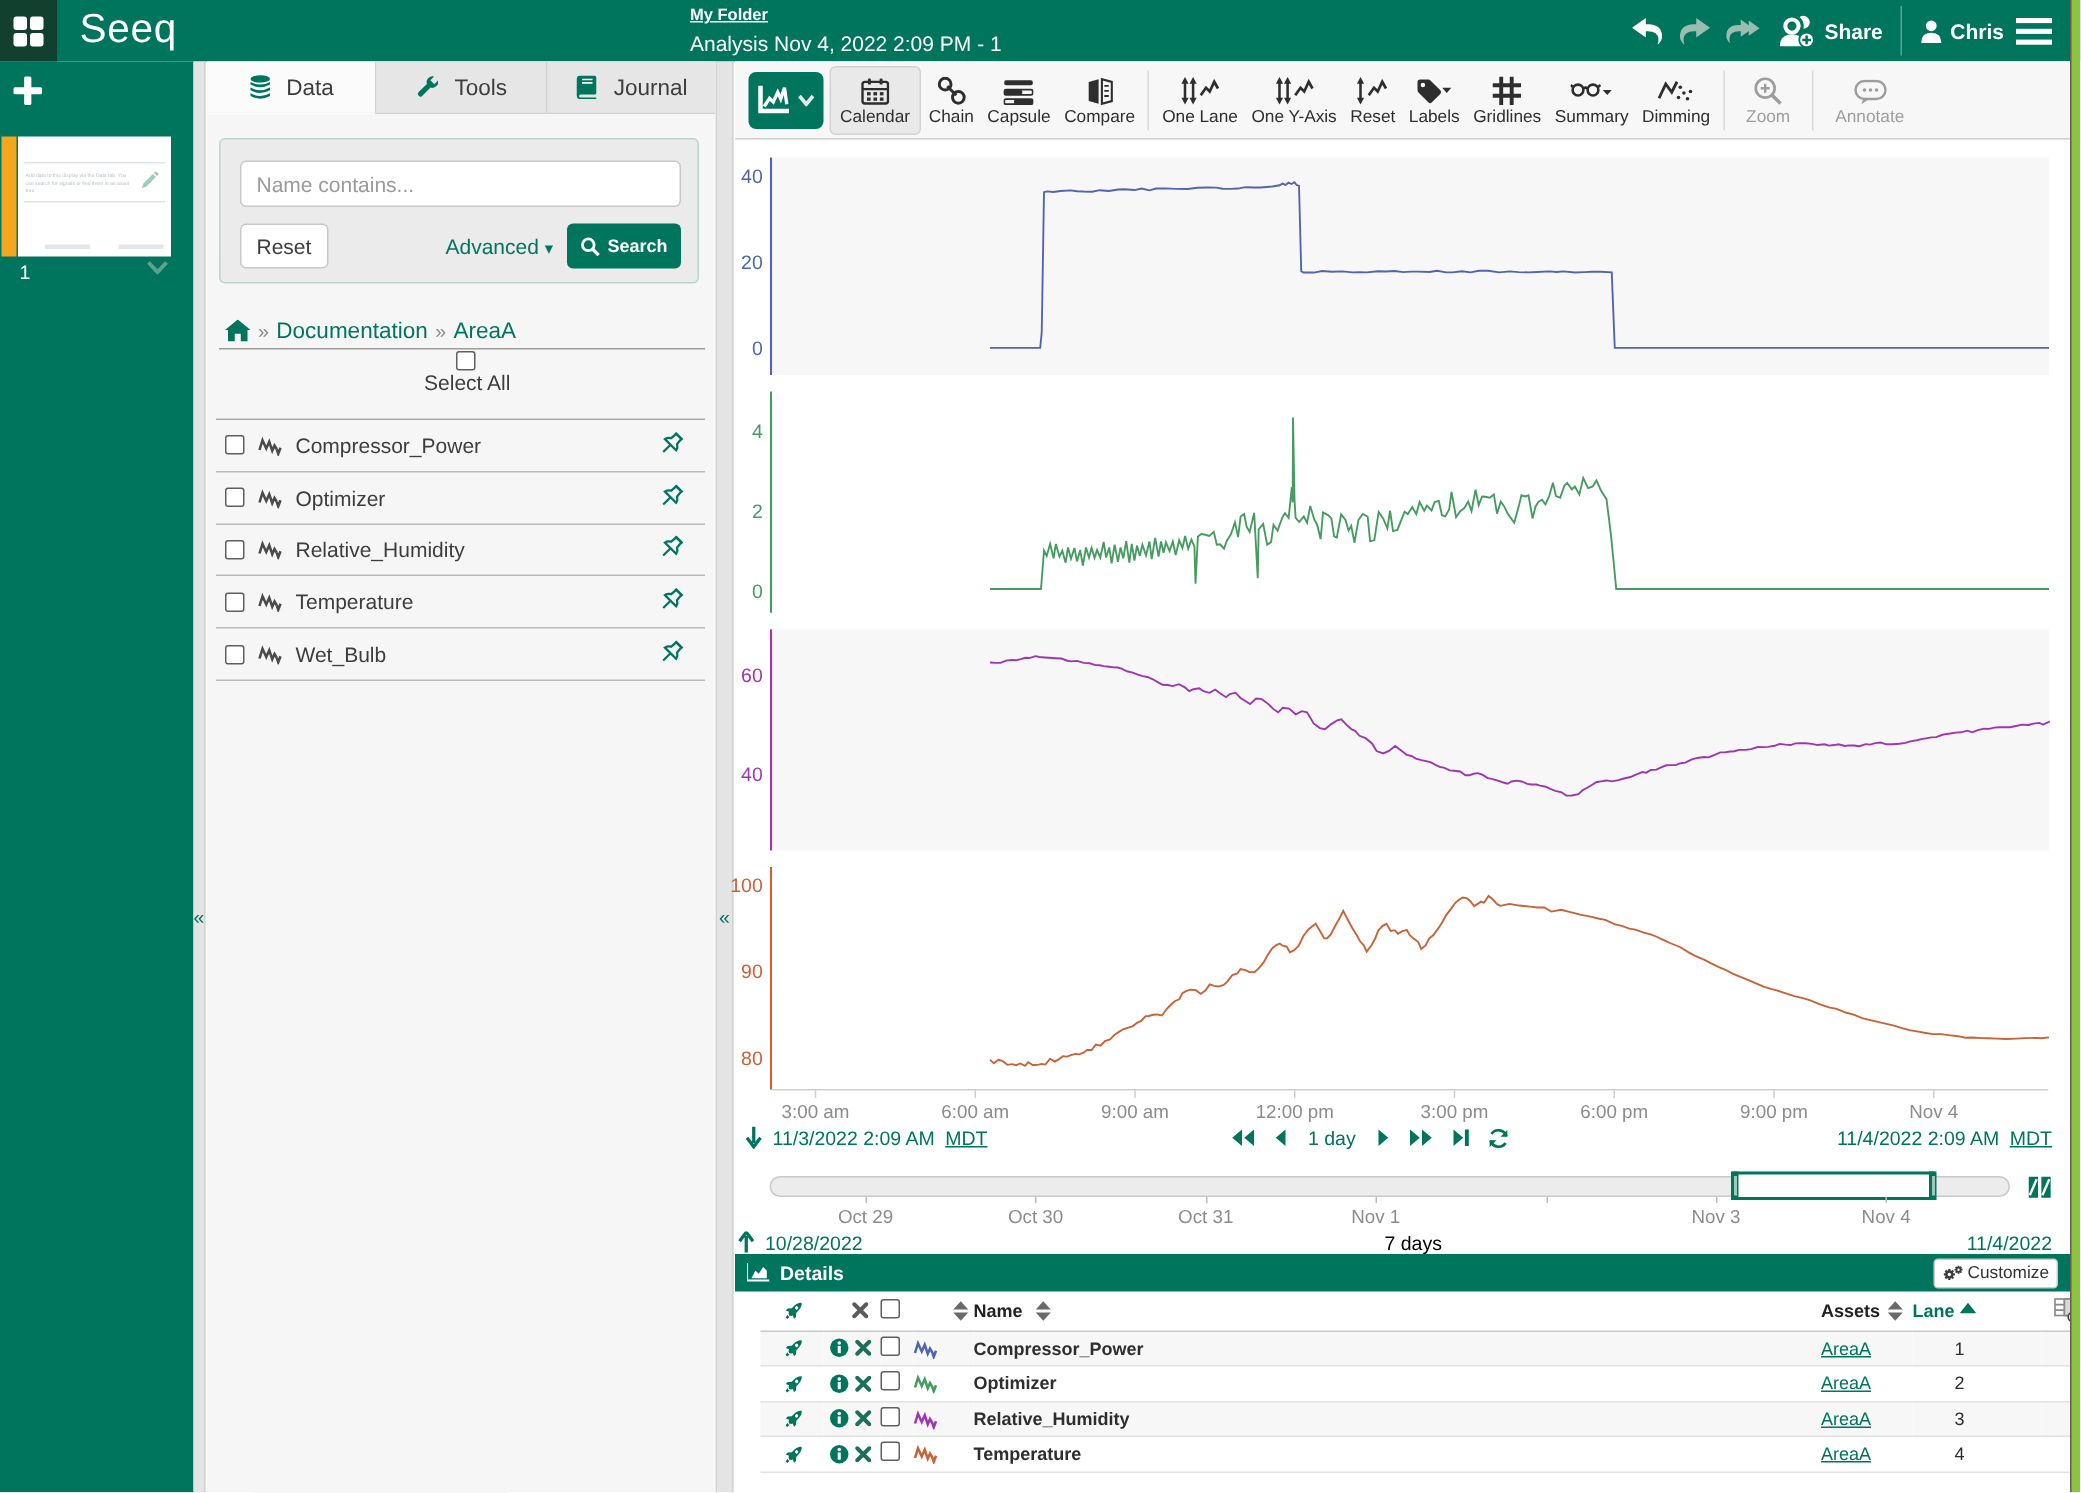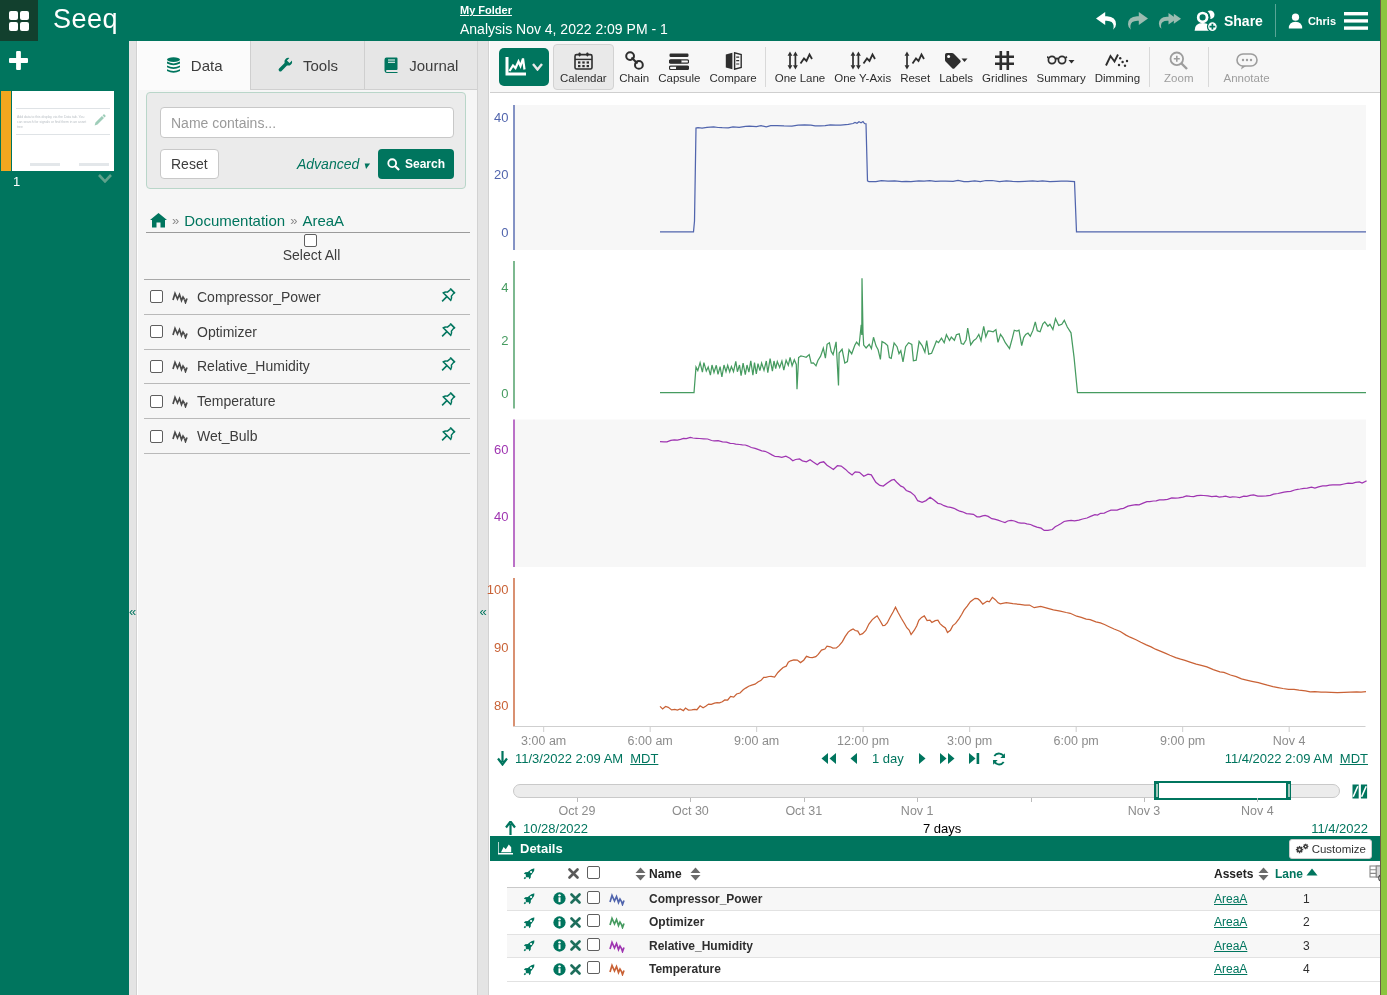--- a/index.html
+++ b/index.html
@@ -11,48 +11,48 @@
   .topbar { position:absolute; left:0; top:0; width:1387px; height:41px; background:#00755e;padding-left:28px; }
   .appgrid-btn { position:absolute; left:0; top:0; width:38px; height:41px; background:#12402e; display:flex; align-items:center; justify-content:center; }
   .logo { position:absolute; left:53px; top:4px; color:#fff; font-size:27px; font-weight:400; letter-spacing:0.5px; }
   .crumb-center { position:absolute; left:460px; top:0; width:310px; text-align:left; }
   .folder-link { display:inline-block; margin-top:1px; color:#fff; font-size:11px; font-weight:700; text-decoration:underline; cursor:pointer; }
   .doc-title { color:#fff; font-size:14px; margin-top:3px; white-space:nowrap; }
   .topright { position:absolute; right:19px; top:0; height:41px; display:flex; align-items:center; gap:8px; }
   .tr-icon { width:24px; height:24px; display:flex; align-items:center; justify-content:center; cursor:pointer; }
   .share-group { display:flex; align-items:center; gap:5px; margin-left:4px; color:#fff; font-weight:700; font-size:14px; cursor:pointer; }
   .top-divider { width:1px; height:33px; background:rgba(255,255,255,0.35); margin:0 4px; }
-  .user-group { display:flex; align-items:center; gap:5px; color:#fff; font-weight:700; font-size:11px; cursor:pointer; }
+  .user-group { display:flex; align-items:center; gap:5px; color:#fff; font-weight:700; font-size:14px; cursor:pointer; }
 
   
   .sidebar { position:absolute; left:0; top:41px; width:129px; height:954px; background:#00755e; }
   .plus-btn { position:absolute; left:8px; top:9px; width:22px; height:22px; color:#fff; cursor:pointer; }
   .thumb-wrap { position:absolute; left:1px; top:50px; width:117px; height:80px; }
   .thumb-bar { position:absolute; left:0; top:0; width:10px; height:80px; background:#f3a71f; }
   .thumb-card { position:absolute; left:11px; top:0; width:102px; height:80px; background:#fff; }
   .thumb-line { position:absolute; left:4px; right:4px; height:1px; background:#dfe3e6; }
   .thumb-text { position:absolute; left:5px; top:24px; width:70px; font-size:3.4px; color:#b9bfc4; line-height:1.5; }
   .thumb-date { position:absolute; bottom:5px; font-size:3.2px; color:#d5dadd; }
   .ws-num { position:absolute; left:13px; top:133px; color:#fff; font-size:13px; }
   .ws-chev { position:absolute; left:98px; top:133px; color:#66aa95; }
 
   
   .panel-gutter-l { position:absolute; left:129px; top:41px; width:8px; height:954px; background:#e4e4e4; border-right:1px solid #d2d2d2; }
   .panel-gutter-r { position:absolute; left:477px; top:41px; width:12px; height:954px; background:#e4e4e4; border-left:1px solid #d2d2d2; border-right:1px solid #d2d2d2; }
   .gutter-chev { position:absolute; top:563px; left:0; width:100%; text-align:center; color:#00755e; font-size:13px; cursor:pointer; }
   .panel { position:absolute; left:138px; top:41px; width:339px; height:954px; background:#f6f6f6; overflow:hidden; }
-  .tabs { position:absolute; left:0; top:0; width:339px; height:49px; display:flex; background:#e8e8e8; border-bottom:1px solid #d0d0d0; }
+  .tabs { position:absolute; left:0; top:0; width:339px; height:35px; display:flex; background:#e8e8e8; border-bottom:1px solid #d0d0d0; }
   .tab { flex:1; display:flex; align-items:center; justify-content:center; gap:10px; font-size:15px; color:#3d3d3d; background:#e6e6e6; border-right:1px solid #cfcfcf; cursor:pointer; position:relative; }
   .tab.active { background:#fbfbfb; } .tab.active::after { content:""; position:absolute; left:0; right:0; bottom:-1px; height:1px; background:#fbfbfb; }
   .tab .ticon { color:#00755e; display:flex; }
   .search-card { position:absolute; left:8px; top:15px; width:320px; height:97px; border:1px solid #b9d6c9; border-radius:4px; background:#ebebeb; }
   .search-input { position:absolute; left:13px; top:14px; width:294px; height:31px; border:1px solid #c8c8c8; border-radius:4px; background:#fff; font-size:14px; color:#444; padding:0 10px; font-family:"Liberation Sans",sans-serif; }
   .search-input::placeholder { color:#9a9a9a; }
   .btn-reset { position:absolute; left:13px; top:56px; height:30px; padding:0 10px; background:#fff; border:1px solid #c8c8c8; border-radius:4px; font-size:14px; color:#3d3d3d; cursor:pointer; font-family:"Liberation Sans",sans-serif; }
-  .advanced { position:absolute; left:150px; top:63px; font-size:14px; color:#00755e; cursor:pointer;font-style:italic; }
+  .advanced { position:absolute; left:150px; top:63px; font-size:14px; color:#00755e; cursor:pointer; }
   .btn-search { position:absolute; right:11px; top:56px; height:30px; padding:0 9px; background:#00755e; border:none; border-radius:4px; color:#fff; font-size:12px; font-weight:700; cursor:pointer; display:flex; align-items:center; gap:5px; font-family:"Liberation Sans",sans-serif; }
   .breadcrumb { position:absolute; left:8px; top:132px; width:324px; height:24px; display:flex; align-items:center; font-size:15px; color:#00755e; border-bottom:1px solid #9b9b9b; padding-left:4px; box-sizing:border-box; }
   .breadcrumb .sep { color:#8b8b8b; margin:0 5px; font-size:13px; }
   .bc-link { cursor:pointer; }
   .selectall-row { position:absolute; left:6px; top:157px; width:326px; height:46px; display:flex; align-items:center; border-bottom:1px solid #a8a8a8;flex-direction:column; }
   .cb { width:13px; height:13px; border:1.4px solid #5f5f5f; border-radius:2px; background:#fff; display:inline-block; flex:none; cursor:pointer; }
   .selectall-row .cb { margin-left:6px; }
   .selectall-label { margin-left:9px; font-size:14px; color:#3d3d3d; }
   .sig-list { position:absolute; left:6px; top:203px; width:326px; }
   .sig-row { height:34.8px; display:flex; align-items:center; border-bottom:1px solid #b9b9b9; }
@@ -680,21 +680,21 @@
           <div class="tl-tick" style="left: 427.2px;"></div>
           <div class="tl-lab" style="left: 427.2px;">Nov 1</div>
           <div class="tl-tick" style="left: 540.6px;"></div>
           <div class="tl-lab" style="left: 540.6px; margin-top: 37px;">Nov 2</div>
           <div class="tl-tick" style="left: 654px;"></div>
           <div class="tl-lab" style="left: 654px;">Nov 3</div>
           <div class="tl-tick" style="left: 767.4px;"></div>
           <div class="tl-lab" style="left: 767.4px;">Nov 4</div>
         </div>
       <div class="tl-bottom">
-        <span style="position:absolute;left:15px;display:flex;gap:7px">
+        <span style="position:absolute;left:2px;display:flex;gap:7px">
           <svg width="11" height="15" viewBox="0 0 11 15">
               <path d="M5.5 14 V3 M1 6.5 L5.5 0.5 L10 6.5" stroke="#00755e" stroke-width="2.2" fill="none"></path>
             </svg>
           <span>10/28/2022</span>
         </span>
         <span style="position:absolute;left:433px;color:#000000">7 days</span>
         <span style="position:absolute;right:12px">11/4/2022</span>
       </div>
     </div>
 

